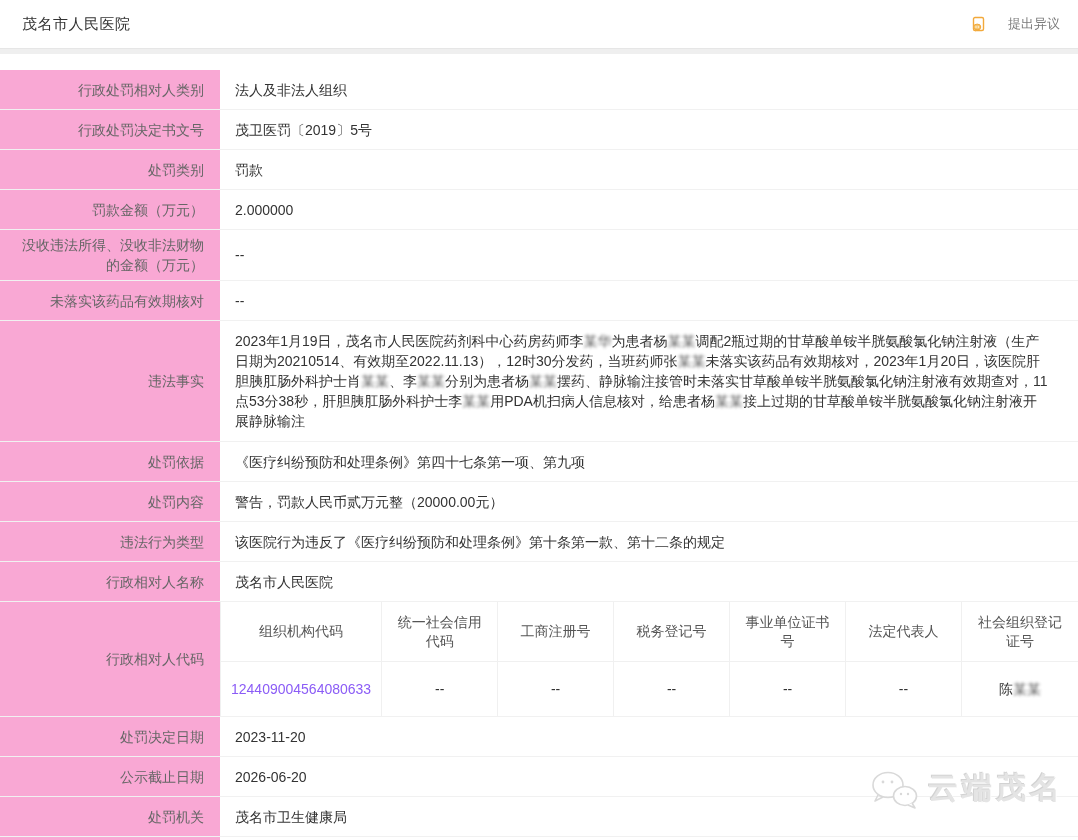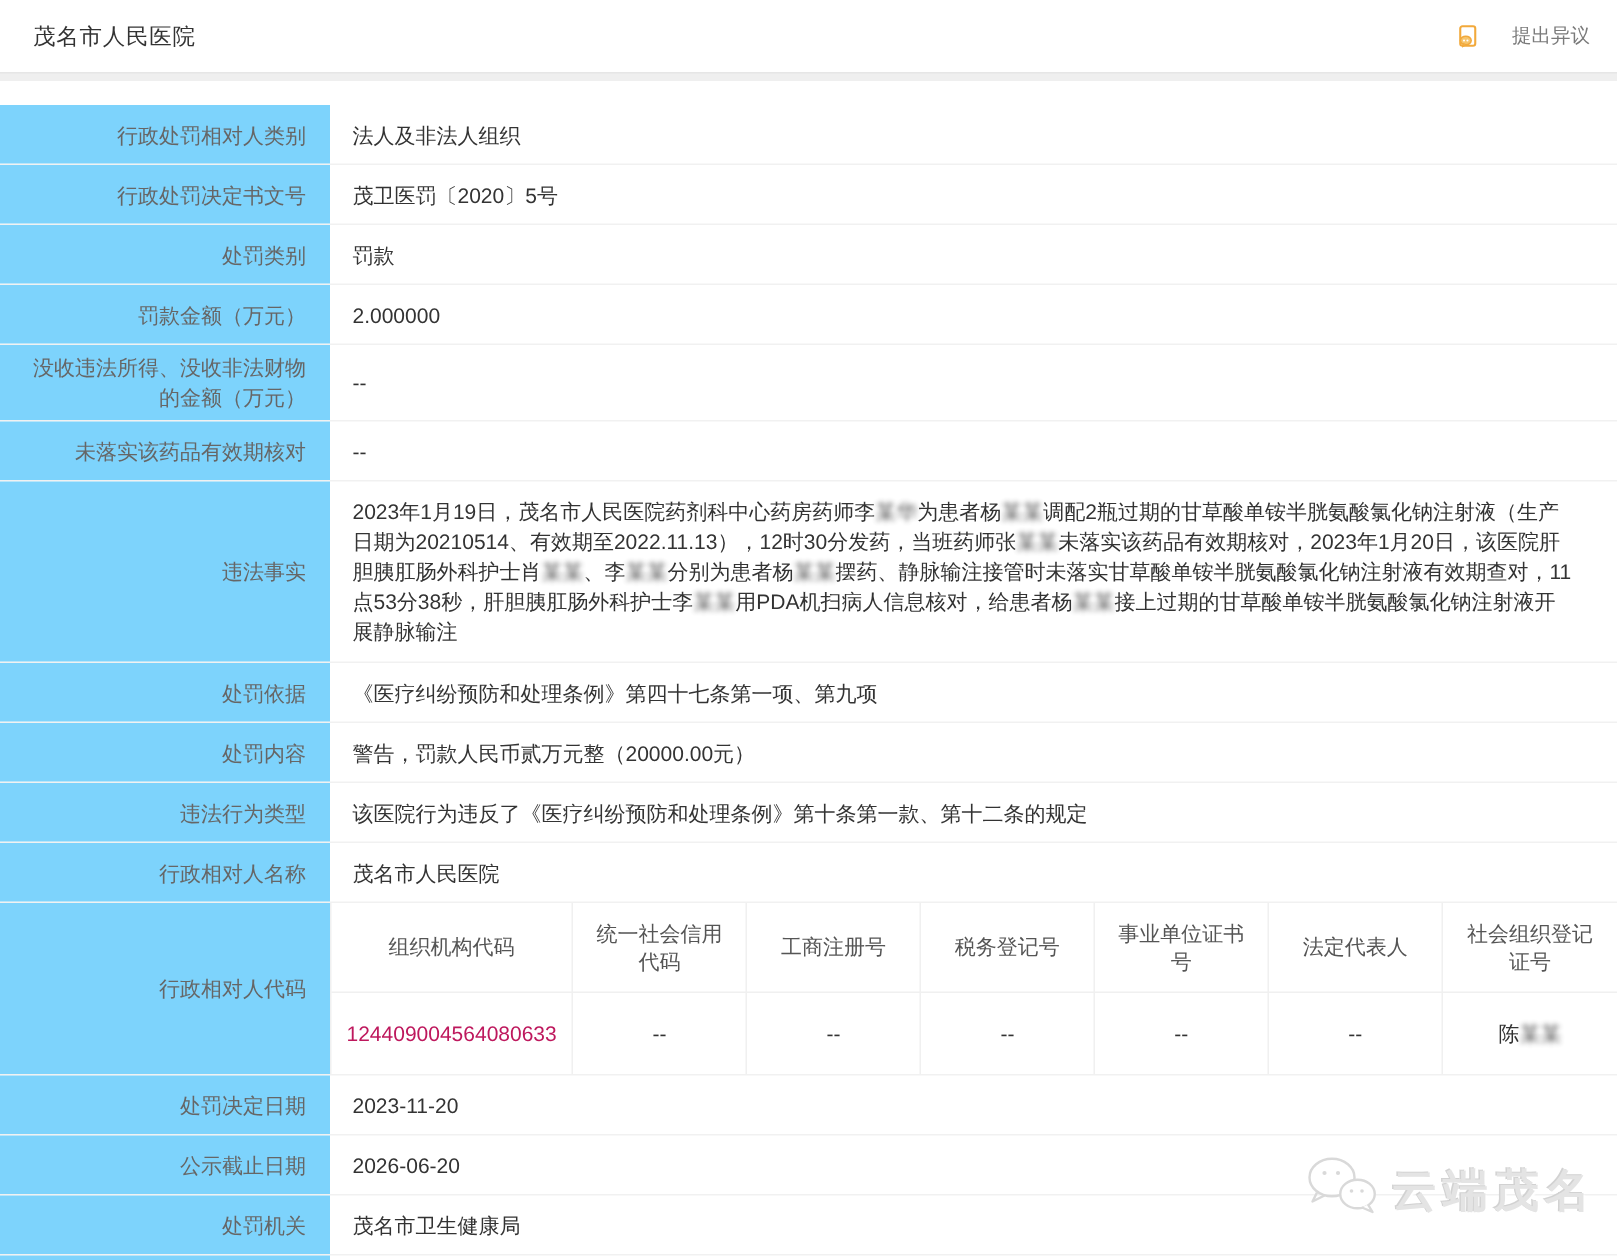--- a/index.html
+++ b/index.html
@@ -52,21 +52,21 @@
   }
   .row {
     display: flex;
     align-items: stretch;
     border-bottom: 1px solid #f1f1f1;
     min-height: 40px;
   }
   .label {
     width: 220px;
     flex: 0 0 220px;
-    background: #7dd3fc;
+    background: #f9a8d4;
     color: #666;
     text-align: right;
     padding: 5px 16px 5px 10px;
     display: flex;
     align-items: center;
     justify-content: flex-end;
     line-height: 20px;
   }
   .value {
     flex: 1 1 auto;
@@ -107,29 +107,29 @@
     padding: 6px 10px;
     line-height: 19px;
   }
   .codes-cell:nth-child(7n) { border-right: none; }
   .codes-head {
     height: 60px;
     color: #555;
     border-bottom: 1px solid #f0f0f0;
   }
   .codes-val { height: 54px; color: #333; }
-  .codes-val.muted { color: #be185d; }
+  .codes-val.muted { color: #8b5cf6; }
 
   
   .watermark {
     position: absolute;
     right: 14px;
     top: 768px;
     display: flex;
-    align-items: flex-end;
+    align-items: flex-start;
     gap: 8px;
     pointer-events: none;
   }
   .watermark-text {
     font-size: 30px;
     font-weight: bold;
     color: #e4e4e4;
     letter-spacing: 4px;
     text-shadow: -1px -1px 0 #d2d2d2, 1px 1px 1px #ffffff;
     white-space: nowrap;
@@ -157,21 +157,21 @@
 
 <div class="info-table">
 
   <div class="row">
     <div class="label">行政处罚相对人类别</div>
     <div class="value">法人及非法人组织</div>
   </div>
 
   <div class="row">
     <div class="label">行政处罚决定书文号</div>
-    <div class="value">茂卫医罚〔2020〕5号</div>
+    <div class="value">茂卫医罚〔2019〕5号</div>
   </div>
 
   <div class="row">
     <div class="label">处罚类别</div>
     <div class="value">罚款</div>
   </div>
 
   <div class="row">
     <div class="label">罚款金额（万元）</div>
     <div class="value">2.000000</div>

